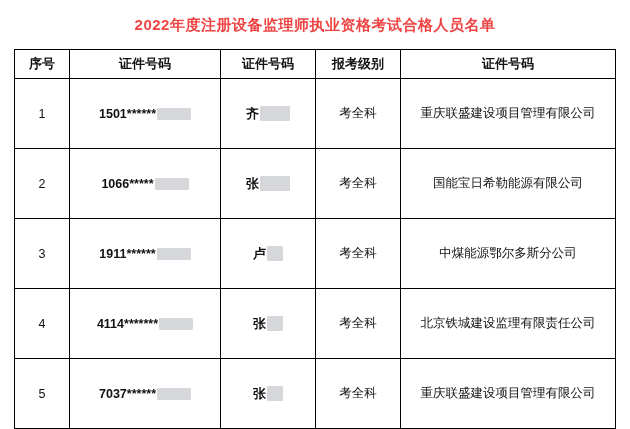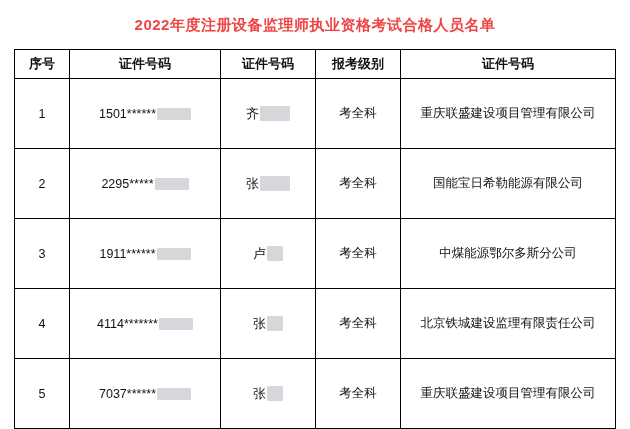--- a/index.html
+++ b/index.html
@@ -67,20 +67,21 @@
     border-radius: 1px;
     vertical-align: middle;
     height: 13px;
     margin-left: 1px;
   }
   .cert-cell .masked { width: 34px; height: 12px; }
   .name-cell .masked { width: 30px; height: 15px; }
   .name-cell.short .masked { width: 16px; height: 15px; }
   .cert-text, .name-text {
     vertical-align: middle;
+    font-weight: bold;
   }
   .name-text {
     font-size: 13px;
   }
   .unit-cell {
     font-size: 12.5px;
     padding: 0 6px;
   }
 </style>
 </head>
@@ -103,21 +104,21 @@
     <tbody>
       <tr>
         <td class="col-idx">1</td>
         <td class="col-cert cert-cell"><span class="cert-text">1501******</span><span class="masked"></span></td>
         <td class="col-name name-cell"><span class="name-text">齐</span><span class="masked"></span></td>
         <td class="col-level">考全科</td>
         <td class="col-unit unit-cell">重庆联盛建设项目管理有限公司</td>
       </tr>
       <tr>
         <td class="col-idx">2</td>
-        <td class="col-cert cert-cell"><span class="cert-text">2295*****</span><span class="masked"></span></td>
+        <td class="col-cert cert-cell"><span class="cert-text">1066*****</span><span class="masked"></span></td>
         <td class="col-name name-cell"><span class="name-text">张</span><span class="masked"></span></td>
         <td class="col-level">考全科</td>
         <td class="col-unit unit-cell">国能宝日希勒能源有限公司</td>
       </tr>
       <tr>
         <td class="col-idx">3</td>
         <td class="col-cert cert-cell"><span class="cert-text">1911******</span><span class="masked"></span></td>
         <td class="col-name name-cell short"><span class="name-text">卢</span><span class="masked"></span></td>
         <td class="col-level">考全科</td>
         <td class="col-unit unit-cell">中煤能源鄂尔多斯分公司</td>

